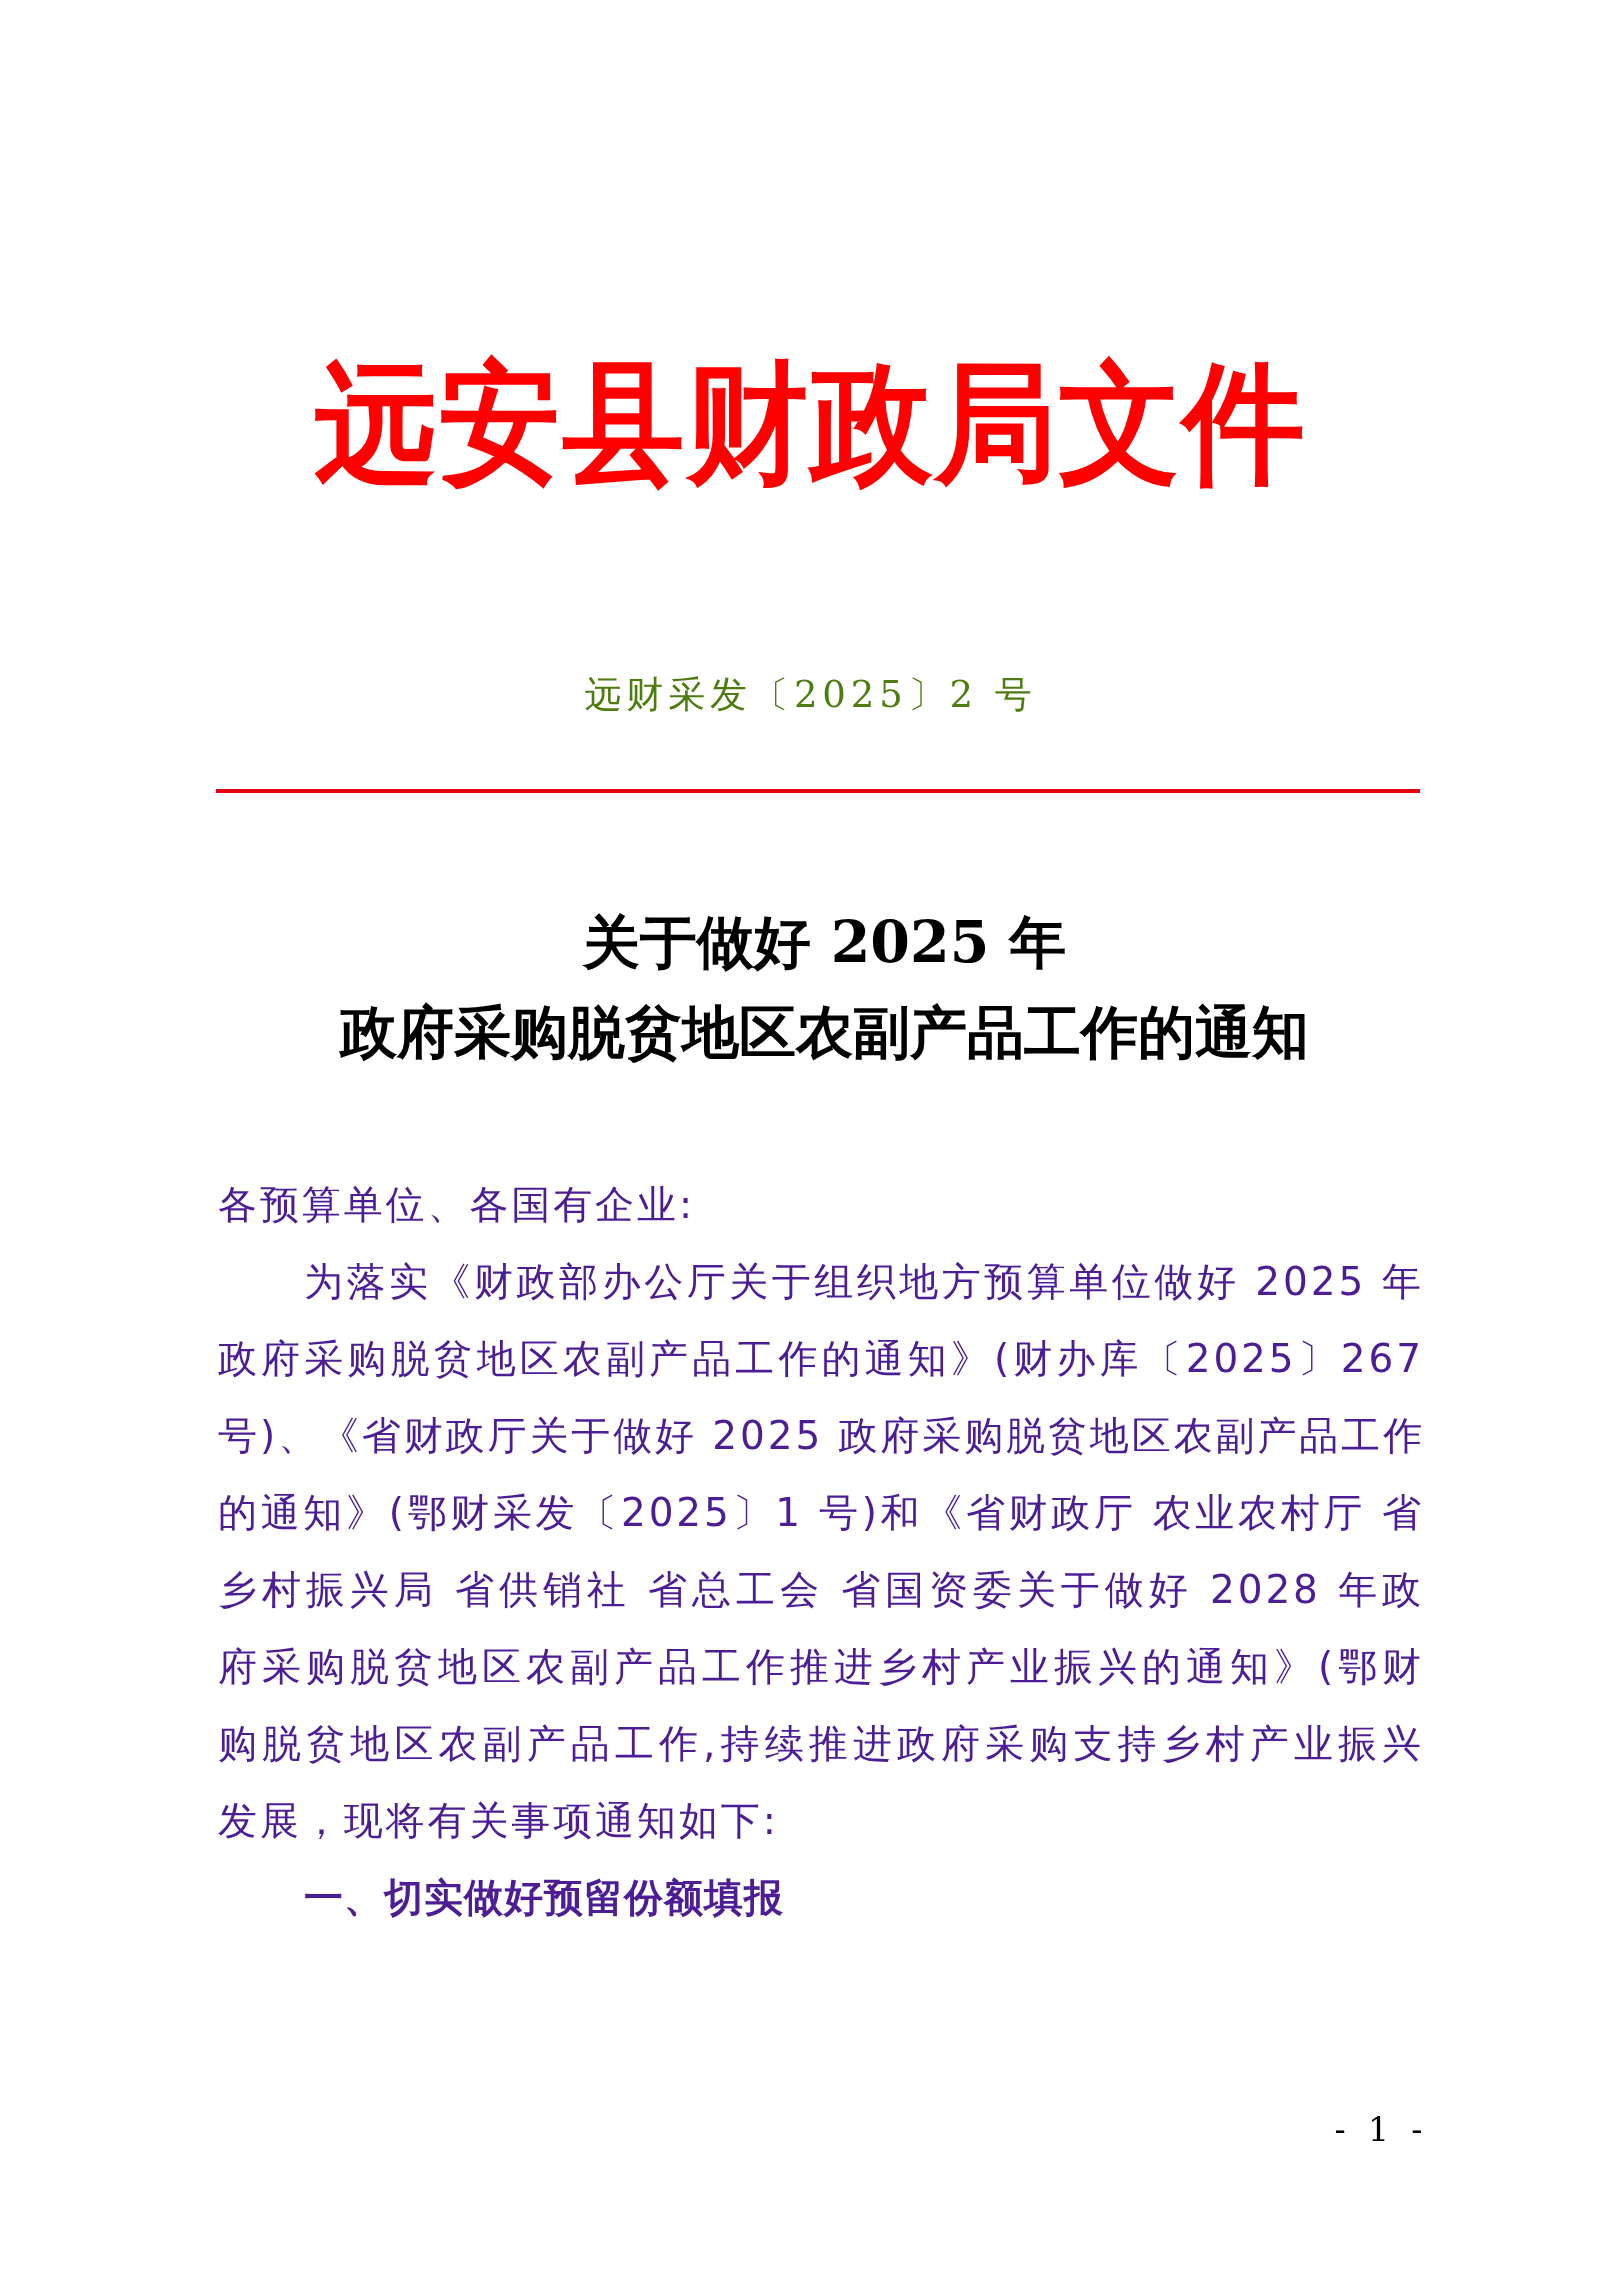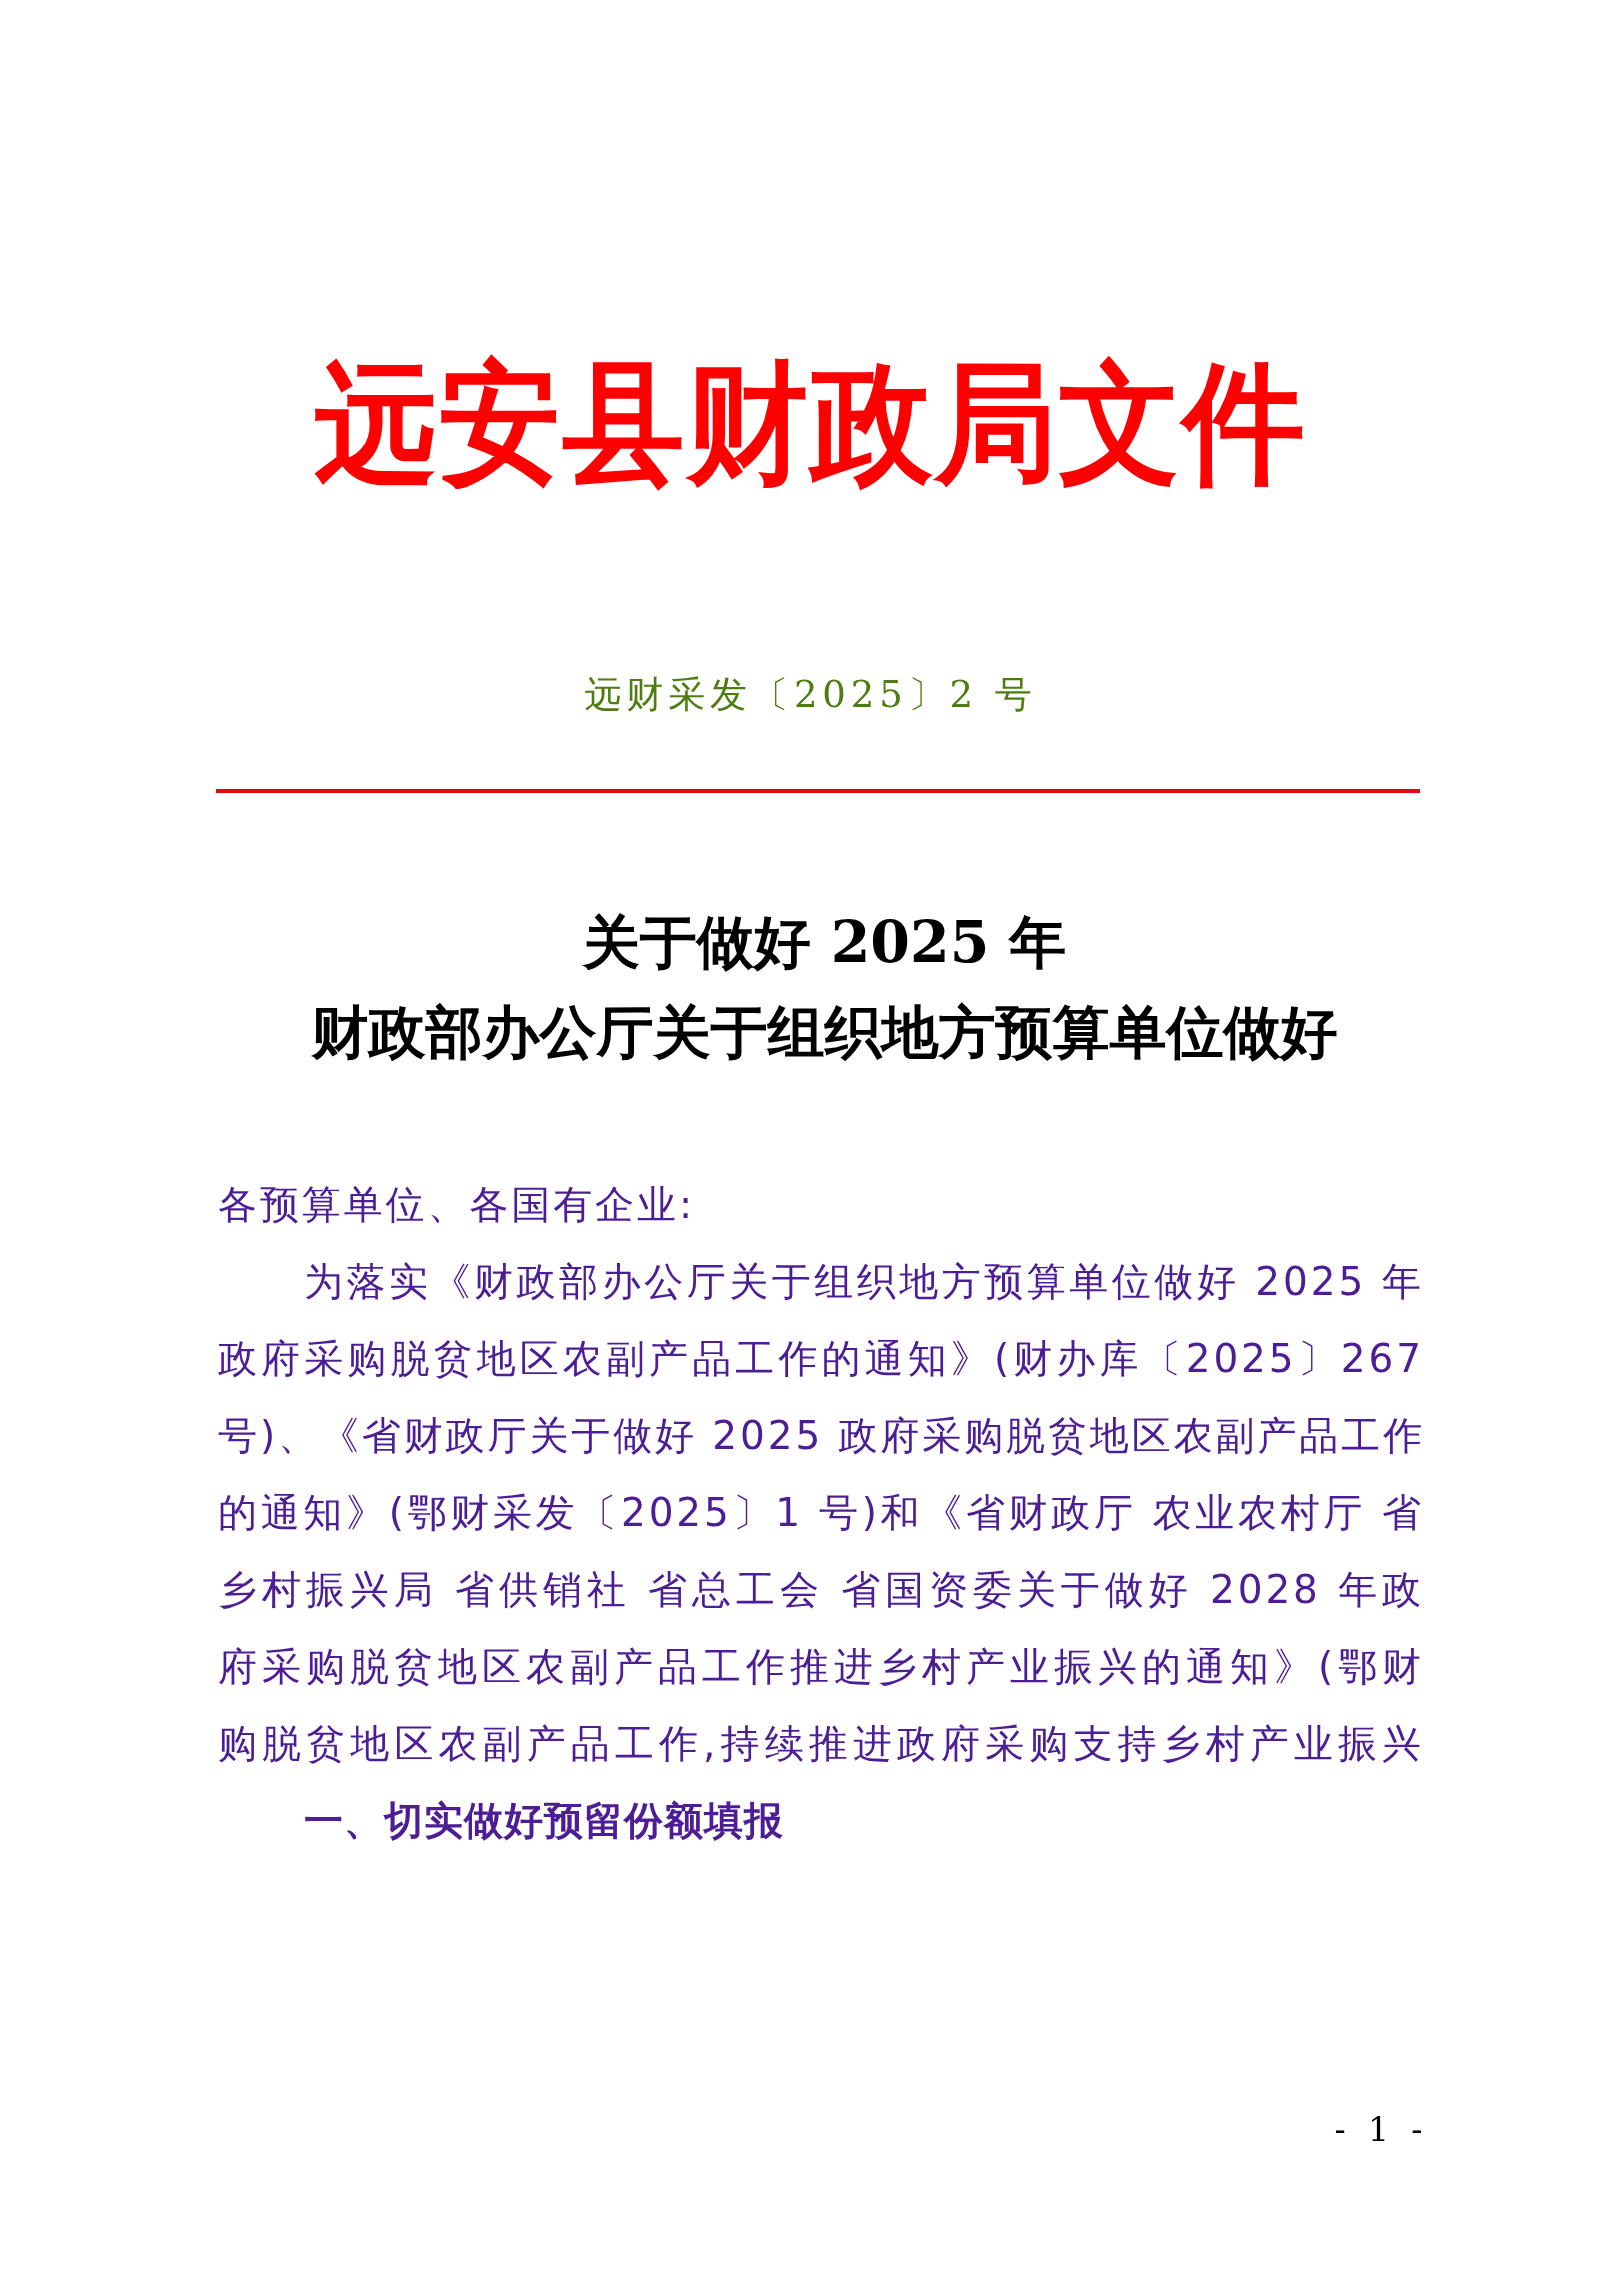--- a/index.html
+++ b/index.html
@@ -126,31 +126,32 @@
 <div class="page">
 
   <div class="org-header">远安县财政局文件</div>
 
   <div class="doc-number">远财采发〔2025〕2 号</div>
 
   <div class="red-rule"></div>
 
   <div class="doc-title">
     <span class="title-line">关于做好 2025 年</span>
-    <span class="title-line">财政部办公厅关于组织地方预算单位做好</span>
+    <span class="title-line">政府采购脱贫地区农副产品工作的通知</span>
   </div>
 
   <div class="body-text">
     <span class="body-line no-justify">各预算单位、各国有企业:</span>
     <span class="body-line indent">为落实《财政部办公厅关于组织地方预算单位做好 2025 年</span>
     <span class="body-line">政府采购脱贫地区农副产品工作的通知》(财办库〔2025〕267</span>
     <span class="body-line">号)、《省财政厅关于做好 2025 政府采购脱贫地区农副产品工作</span>
     <span class="body-line">的通知》(鄂财采发〔2025〕1 号)和《省财政厅 农业农村厅 省</span>
     <span class="body-line">乡村振兴局 省供销社 省总工会 省国资委关于做好 2028 年政</span>
     <span class="body-line">府采购脱贫地区农副产品工作推进乡村产业振兴的通知》(鄂财</span>
     <span class="body-line">购脱贫地区农副产品工作,持续推进政府采购支持乡村产业振兴</span>
+    <span class="body-line no-justify">发展，现将有关事项通知如下:</span>
     <span class="section-heading">一、切实做好预留份额填报</span>
   </div>
 
   <div class="page-number">- 1 -</div>
 
 </div>
 
 
 </body></html>

